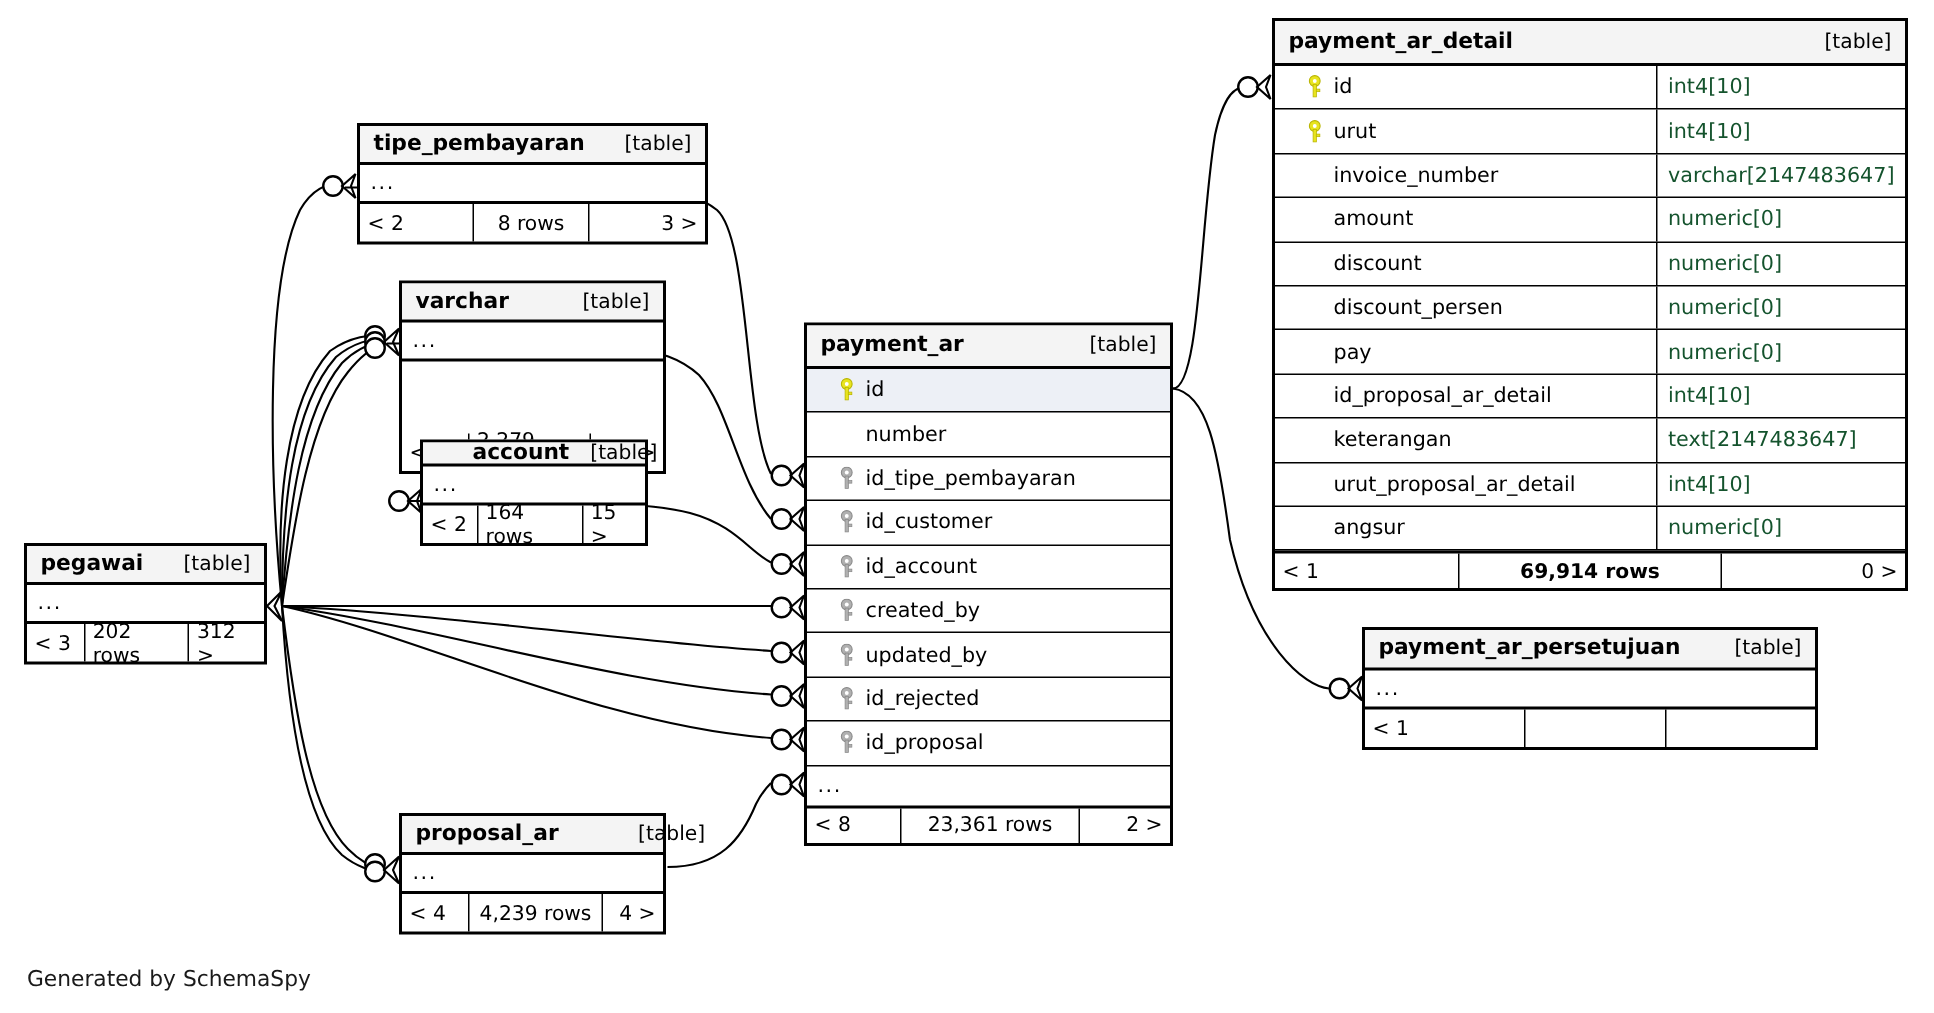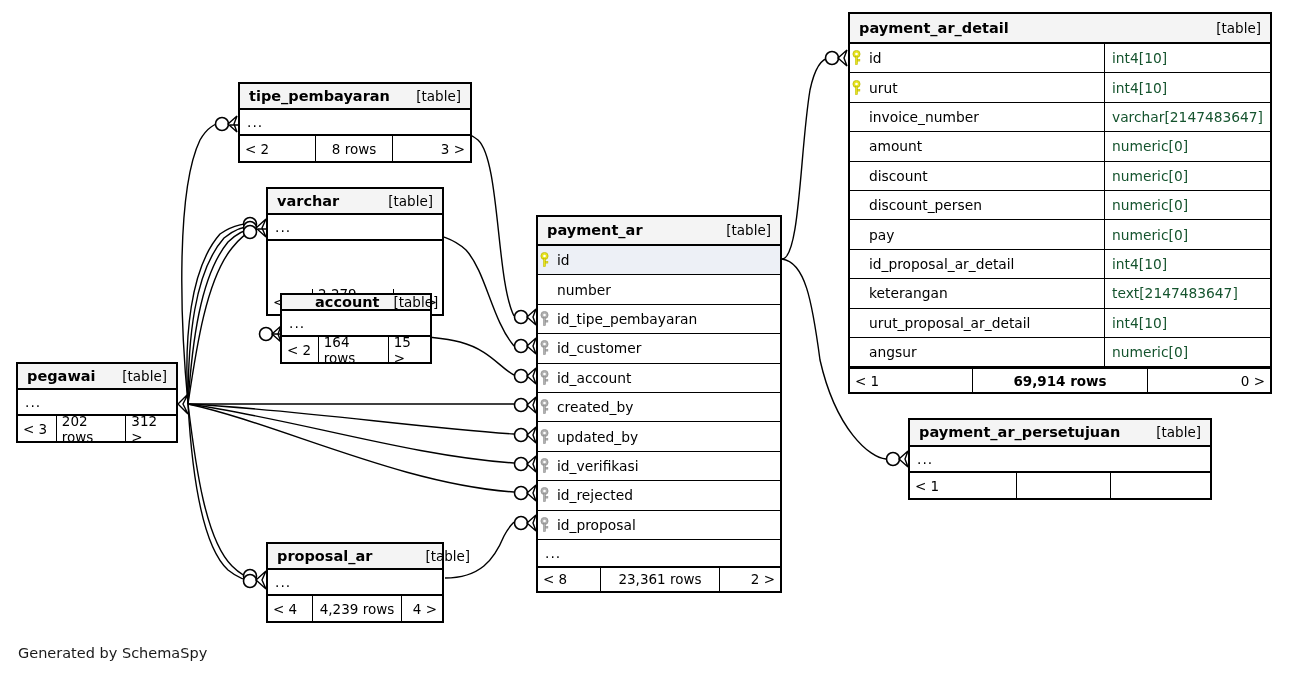--- a/index.html
+++ b/index.html
@@ -72,21 +72,21 @@
     height: 29.4px;
   }
   .tb-row.tinted { background: #edf0f6; }
   .tb-row:last-of-type { border-bottom: none; }
   .col-name {
     display: flex;
     align-items: center;
     flex: 1 1 auto;
     font-size: 13.8px;
     color: #000000;
-    padding-left: 0;
+    padding-left: 20px;
     white-space: nowrap;
     overflow: hidden;
   }
   .col-type {
     font-size: 13.8px;
     color: #14532d;
     padding-left: 7px;
     white-space: nowrap;
     border-left: 1.5px solid #000000;
     box-sizing: border-box;
@@ -442,31 +442,20 @@
       <svg class="keyicon" viewBox="0 0 13 16">
         <circle cx="6.5" cy="4" r="3.6" fill="#b0b0b0" stroke="#8a8a8a" stroke-width="0.7"></circle>
         <circle cx="6.5" cy="4" r="1.3" fill="#ffffff"></circle>
         <rect x="5.4" y="6.4" width="2.2" height="8.2" fill="#b0b0b0" stroke="#8a8a8a" stroke-width="0.5"></rect>
         <rect x="7.5" y="9.4" width="2.4" height="1.7" fill="#b0b0b0" stroke="#8a8a8a" stroke-width="0.5"></rect>
       </svg>
       <span>updated_by</span>
     </span>
   </div>
 
-  <div class="tb-row">
-    <span class="col-name">
-      <svg class="keyicon" viewBox="0 0 13 16">
-        <circle cx="6.5" cy="4" r="3.6" fill="#b0b0b0" stroke="#8a8a8a" stroke-width="0.7"></circle>
-        <circle cx="6.5" cy="4" r="1.3" fill="#ffffff"></circle>
-        <rect x="5.4" y="6.4" width="2.2" height="8.2" fill="#b0b0b0" stroke="#8a8a8a" stroke-width="0.5"></rect>
-        <rect x="7.5" y="9.4" width="2.4" height="1.7" fill="#b0b0b0" stroke="#8a8a8a" stroke-width="0.5"></rect>
-      </svg>
-      <span>id_verifikasi</span>
-    </span>
-  </div>
 
   <div class="tb-row">
     <span class="col-name">
       <svg class="keyicon" viewBox="0 0 13 16">
         <circle cx="6.5" cy="4" r="3.6" fill="#b0b0b0" stroke="#8a8a8a" stroke-width="0.7"></circle>
         <circle cx="6.5" cy="4" r="1.3" fill="#ffffff"></circle>
         <rect x="5.4" y="6.4" width="2.2" height="8.2" fill="#b0b0b0" stroke="#8a8a8a" stroke-width="0.5"></rect>
         <rect x="7.5" y="9.4" width="2.4" height="1.7" fill="#b0b0b0" stroke="#8a8a8a" stroke-width="0.5"></rect>
       </svg>
       <span>id_rejected</span>

